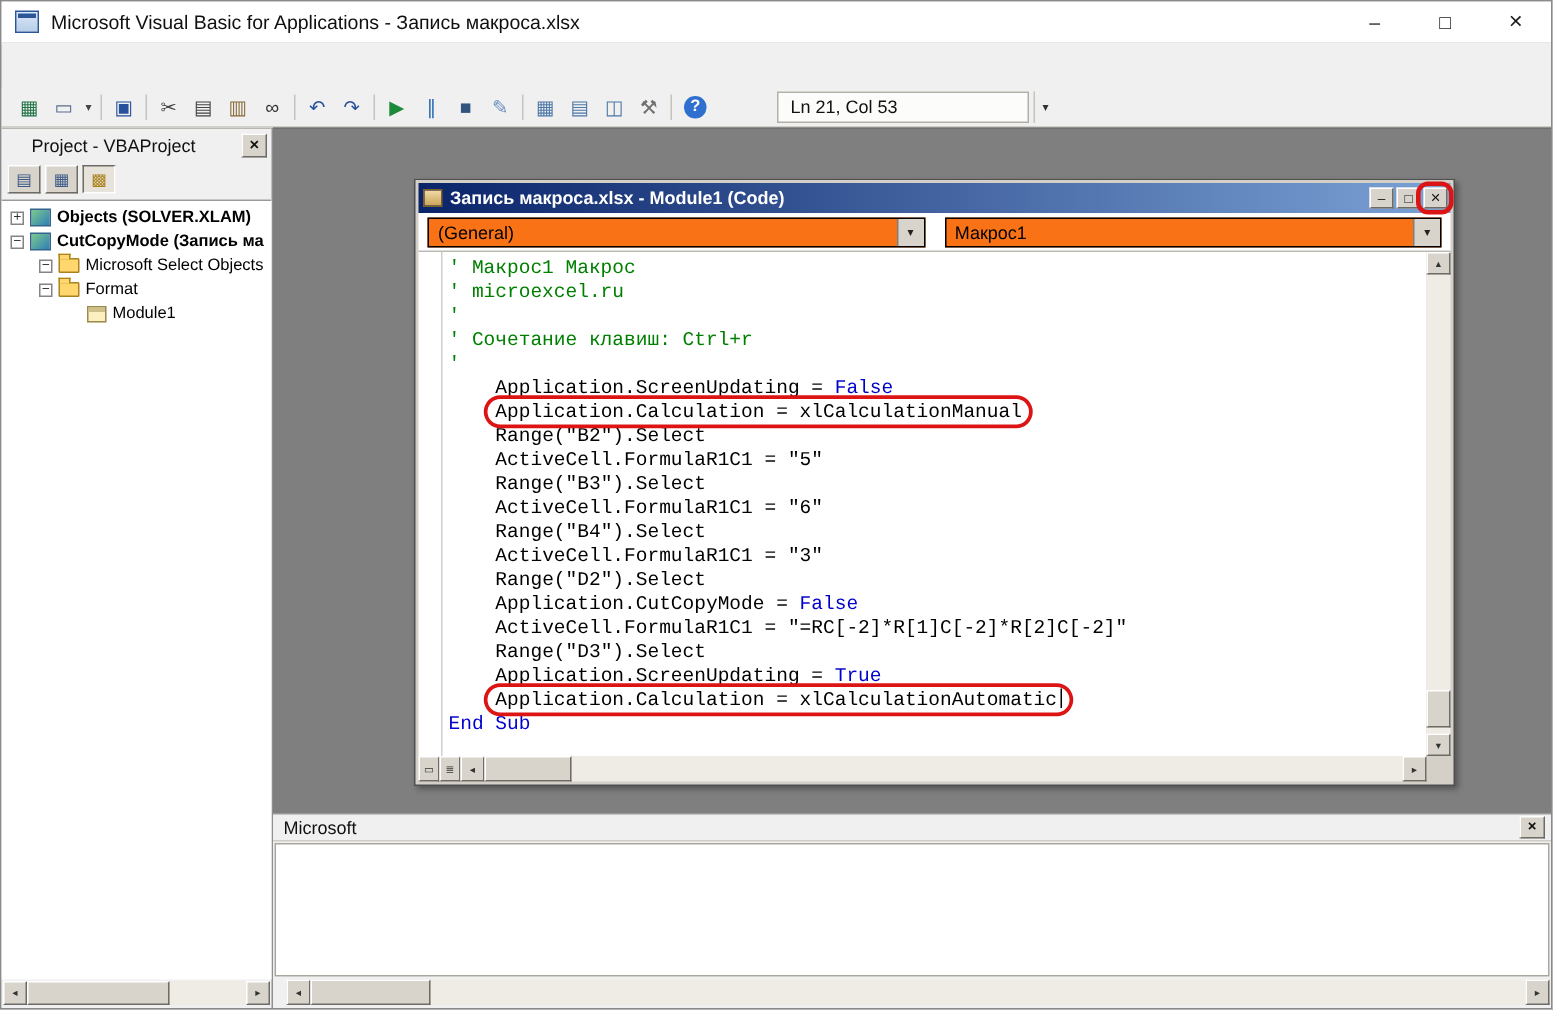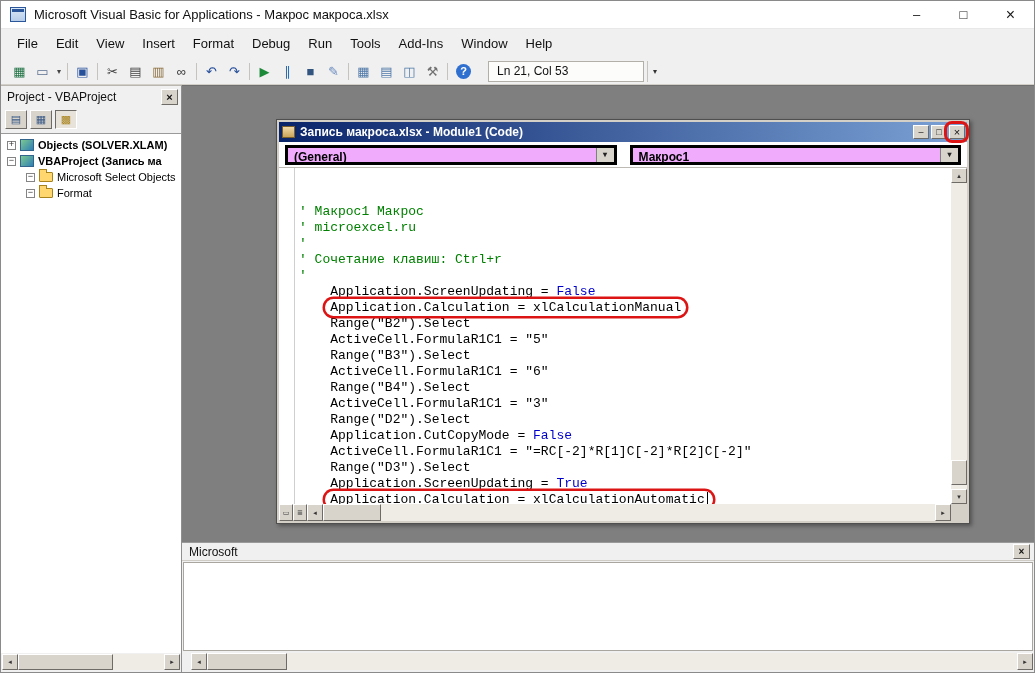--- a/index.html
+++ b/index.html
@@ -26,34 +26,34 @@
   .menu-item { padding:0 9px; font-size:13px; line-height:28px; color:#111; cursor:default; }
 
   
   .toolbar { position:absolute; left:0; top:57px; right:0; height:27px; background:#f0f0f0;
              border-bottom:1px solid #d2cfc9; display:flex; align-items:center; padding-left:7px; }
   .tb-icons { display:flex; align-items:center; }
   .tb-icon { width:23px; height:21px; display:flex; align-items:center; justify-content:center;
              font-size:13px; cursor:default; }
   .tb-dd { width:10px; font-size:8px; color:#444; display:flex; align-items:center; justify-content:center; }
   .tb-sep { width:1px; height:17px; background:#c6c3bd; margin:0 3px; }
-  .lncol { margin-left:12px; width:156px; height:21px; border:1px solid #b2afa9; background:#fcfcfb;
+  .lncol { margin-left:42px; width:168px; height:21px; border:1px solid #b2afa9; background:#fcfcfb;
            font-size:12px; line-height:19px; padding-left:8px; color:#111; }
   .tb-overflow { width:15px; height:21px; margin-left:3px; border-left:1px solid #c6c3bd;
                  display:flex; align-items:center; justify-content:center; font-size:8px; color:#333; }
 
   
   .btn3d { background:#d8d4cc; border:1px solid; border-color:#ffffff #6e6b66 #6e6b66 #ffffff;
            display:flex; align-items:center; justify-content:center; cursor:default; }
   .btn3d.pressed { border-color:#6e6b66 #ffffff #ffffff #6e6b66; background:#e7e3db; }
 
   
   .project-panel { position:absolute; left:0; top:84px; width:181px; bottom:0; background:#f0f0f0;
                    border-right:1px solid #8f8f8f; border-top:1px solid #b9b6b0; }
-  .panel-header { height:21px; display:flex; align-items:center; padding:0 3px 0 6px; font-size:12px; color:#111;gap:20px; }
+  .panel-header { height:21px; display:flex; align-items:center; padding:0 3px 0 20px; font-size:12px; color:#111;gap:20px; }
   .panel-close { margin-left:auto; width:17px; height:16px; font-size:11px; font-weight:bold; color:#111; }
   .panel-toolbar { height:25px; display:flex; align-items:center; gap:3px; padding:0 4px; }
   .ptb-btn { width:22px; height:19px; font-size:11px; }
   .tree { position:absolute; left:0; top:47px; right:0; bottom:19px; background:#fff;
           border-top:1px solid #9a9a9a; overflow:hidden; padding-top:3px; }
   .tree-row { height:16px; display:flex; align-items:center; font-size:11px; white-space:nowrap; overflow:hidden; }
   .expander { width:9px; height:9px; border:1px solid #848484; background:#fff; color:#333;
               font:9px/7px "Liberation Mono", monospace; text-align:center; margin-right:4px; flex:none; }
   .exp-spacer { width:13px; flex:none; }
   .tree-icon { margin-right:4px; flex:none; display:inline-block; }
@@ -91,31 +91,31 @@
   .cw-titlebar { height:20px; background:linear-gradient(90deg,var(--cw-title-start,#0a246a),var(--cw-title-end,#7ba2d6));
                  display:flex; align-items:center; padding:0 2px 0 3px; gap:5px; }
   .cw-icon { width:13px; height:12px; flex:none; background:linear-gradient(#f2d9a8,#caa55a); border:1px solid #7a5f2a; }
   .cw-title { color:#fff; font-size:12px; font-weight:bold; flex:1; white-space:nowrap; overflow:hidden; }
   .cw-controls { display:flex; gap:2px; align-items:center; position:relative; }
   .cw-btn { width:16px; height:14px; font-size:9px; color:#111; }
   .annotation-ring { position:absolute; right:-4px; top:-4px; width:25px; height:22px;
                      border:3px solid var(--highlight-color,#dd1414); border-radius:8px; pointer-events:none; }
   .cw-combobar { height:26px; background:#fff; display:flex; gap:13px; padding:3px 6px;
                  border-bottom:1px solid #bdbab3; }
-  .combo { flex:1; position:relative; height:20px; border:3px solid #000000; background:#f0abfc;
-           font-size:12px; font-weight:700; line-height:18px; padding:0 22px 0 6px; color:#000;
+  .combo { flex:1; position:relative; height:20px; border:1px solid #000000; background:#f97316;
+           font-size:12px; font-weight:400; line-height:18px; padding:0 22px 0 6px; color:#000;
            white-space:nowrap; overflow:hidden; }
   .combo-btn { position:absolute; right:0; top:0; bottom:0; width:18px; background:#d8d4cc;
                border-left:1px solid #7f7f7f; display:flex; align-items:center; justify-content:center;
                font-size:8px; color:#222; }
   .cw-code { position:absolute; left:2px; top:48px; right:18px; bottom:19px; background:#fff;
              display:flex; overflow:hidden; }
   .cw-margin { width:16px; border-right:1px solid #cfcfcf; flex:none; }
   .code-pre { flex:1; padding:3px 0 0 4px; font-family:"Liberation Mono","DejaVu Sans Mono",monospace;
-              font-size:13px; line-height:16px; white-space:pre; overflow:visible;margin-top:33px; }
+              font-size:13px; line-height:16px; white-space:pre; overflow:visible; }
   .code-line { height:16px; }
   .seg-comment { color:var(--comment-color,#008000); }
   .seg-keyword { color:var(--keyword-color,#0000cc); }
   .seg-code { color:var(--code-color,#000); }
   .hl { position:relative; z-index:2; border-radius:9px; padding:1px 5px; margin:-1px -5px;
         box-shadow:0 0 0 2.5px var(--highlight-color,#dd1414); }
   .caret { display:inline-block; width:1px; height:13px; background:#000; margin-left:2px; vertical-align:-2px; }
   .cw-vscroll { position:absolute; top:48px; right:2px; width:16px; bottom:19px; background:#efece6; }
   .sbv-btn { width:100%; height:15px; font-size:7px; color:#333; }
   .sbv-btn.bottom { position:absolute; bottom:0; left:0; }
@@ -133,41 +133,28 @@
               border:1px solid #a9a6a0; }
   .imm-hscroll { position:absolute; left:9px; right:1px; bottom:2px; height:17px; }
 </style>
 </head>
 <body>
 
 <div class="app">
 
   <div class="titlebar">
     <span class="app-icon"></span>
-    <span class="window-title">Microsoft Visual Basic for Applications - Макрос макроса.xlsx</span>
+    <span class="window-title">Microsoft Visual Basic for Applications - Запись макроса.xlsx</span>
     <div class="win-controls">
       <span class="win-btn">–</span>
       <span class="win-btn">□</span>
       <span class="win-btn" style="font-size:16px;">×</span>
     </div>
   </div>
 
-  <div class="menubar">
-      <div class="menu-item">File</div>
-      <div class="menu-item">Edit</div>
-      <div class="menu-item">View</div>
-      <div class="menu-item">Insert</div>
-      <div class="menu-item">Format</div>
-      <div class="menu-item">Debug</div>
-      <div class="menu-item">Run</div>
-      <div class="menu-item">Tools</div>
-      <div class="menu-item">Add-Ins</div>
-      <div class="menu-item">Window</div>
-      <div class="menu-item">Help</div>
-    </div>
 
   <div class="toolbar">
     <div class="tb-icons">
         <span class="tb-icon" style="color: rgb(33, 115, 70);">▦</span>
         <span class="tb-icon" style="color: rgb(90, 111, 143);">▭</span>
         <span class="tb-dd">▾</span>
         <span class="tb-sep"></span>
         <span class="tb-icon" style="color: rgb(39, 80, 155);">▣</span>
         <span class="tb-sep"></span>
         <span class="tb-icon" style="color: rgb(68, 68, 68);">✂</span>
@@ -206,31 +193,36 @@
       </div>
     <div class="tree">
         <div class="tree-row" style="padding-left: 6px;">
           <span class="expander">+</span>
           <span class="tree-icon icon-project-icon"></span>
           <span class="tree-label bold">Objects (SOLVER.XLAM)</span>
         </div>
         <div class="tree-row" style="padding-left: 6px;">
           <span class="expander">−</span>
           <span class="tree-icon icon-project-icon"></span>
-          <span class="tree-label bold">VBAProject (Запись ма</span>
+          <span class="tree-label bold">CutCopyMode (Запись ма</span>
         </div>
         <div class="tree-row" style="padding-left: 25px;">
           <span class="expander">−</span>
           <span class="tree-icon icon-folder-icon"></span>
           <span class="tree-label">Microsoft Select Objects</span>
         </div>
         <div class="tree-row" style="padding-left: 25px;">
           <span class="expander">−</span>
           <span class="tree-icon icon-folder-icon"></span>
           <span class="tree-label">Format</span>
+        </div>
+        <div class="tree-row" style="padding-left: 44px;">
+          <span class="exp-spacer"></span>
+          <span class="tree-icon icon-module-icon"></span>
+          <span class="tree-label">Module1</span>
         </div>
       </div>
     <div class="hscroll panel-hscroll">
       <div class="sb-btn btn3d">◂</div>
       <div class="h-thumb btn3d" style="width:95px;"></div>
       <div class="sb-fill"></div>
       <div class="sb-btn btn3d">▸</div>
     </div>
   </div>
 

